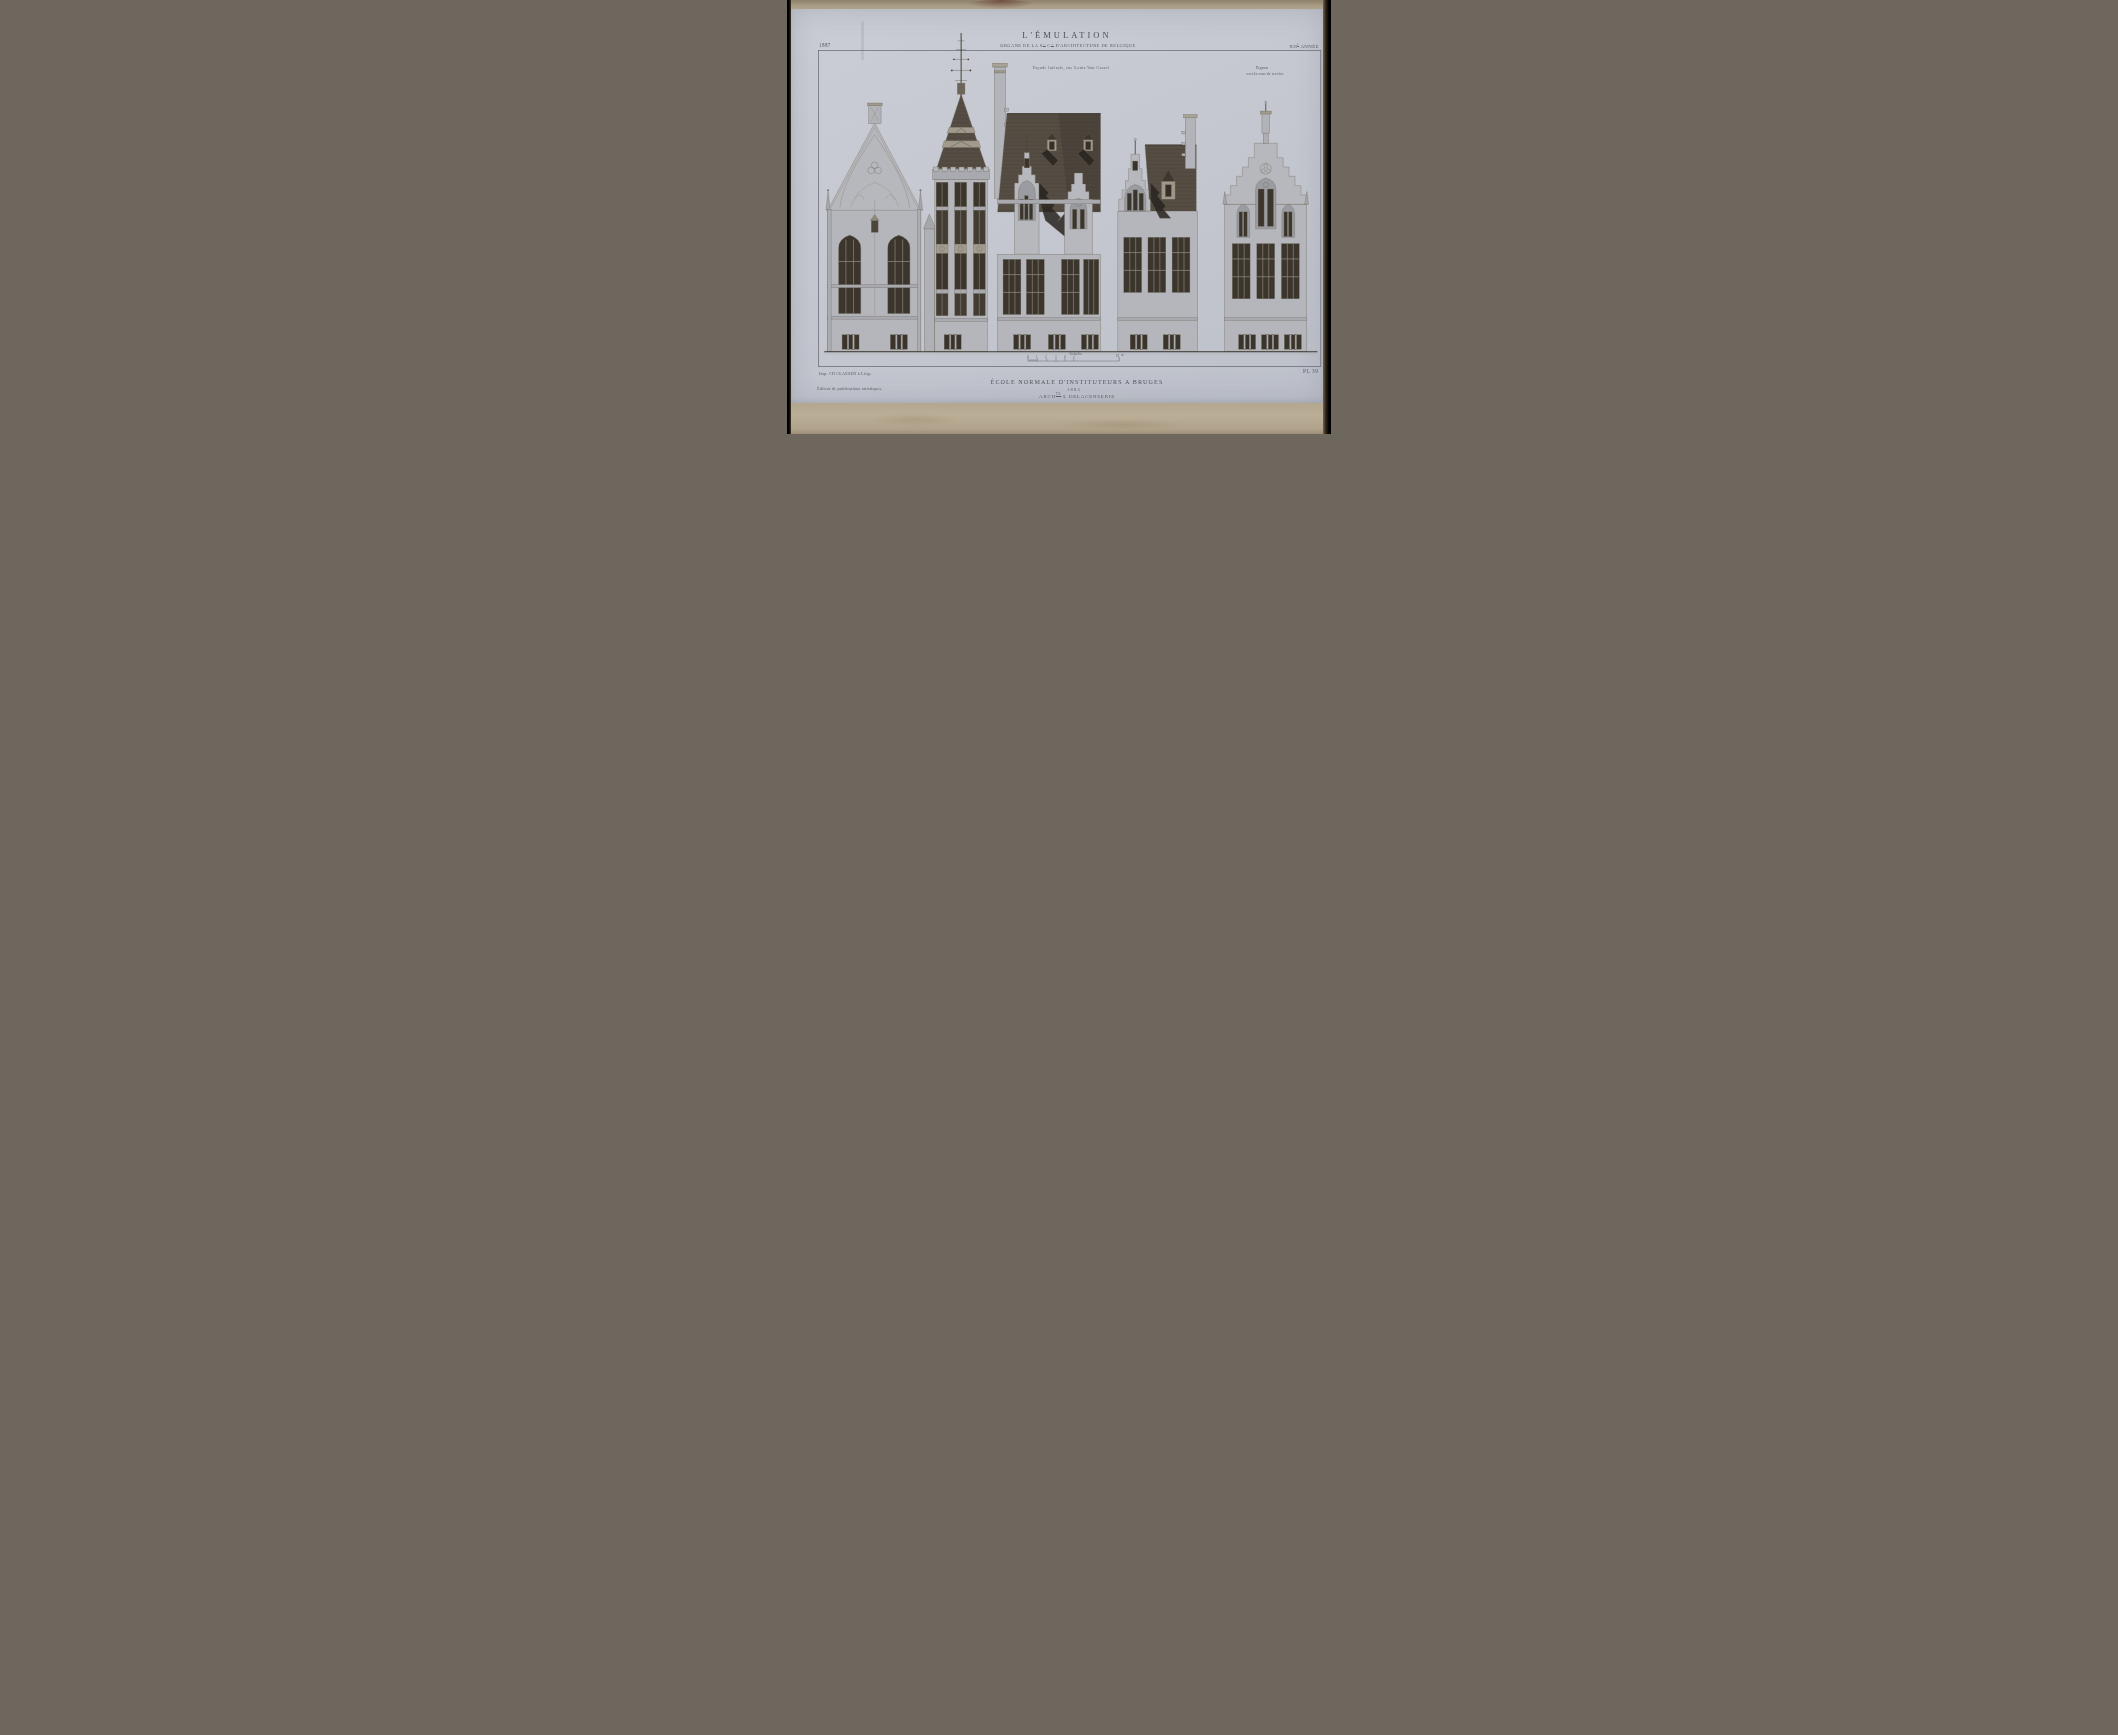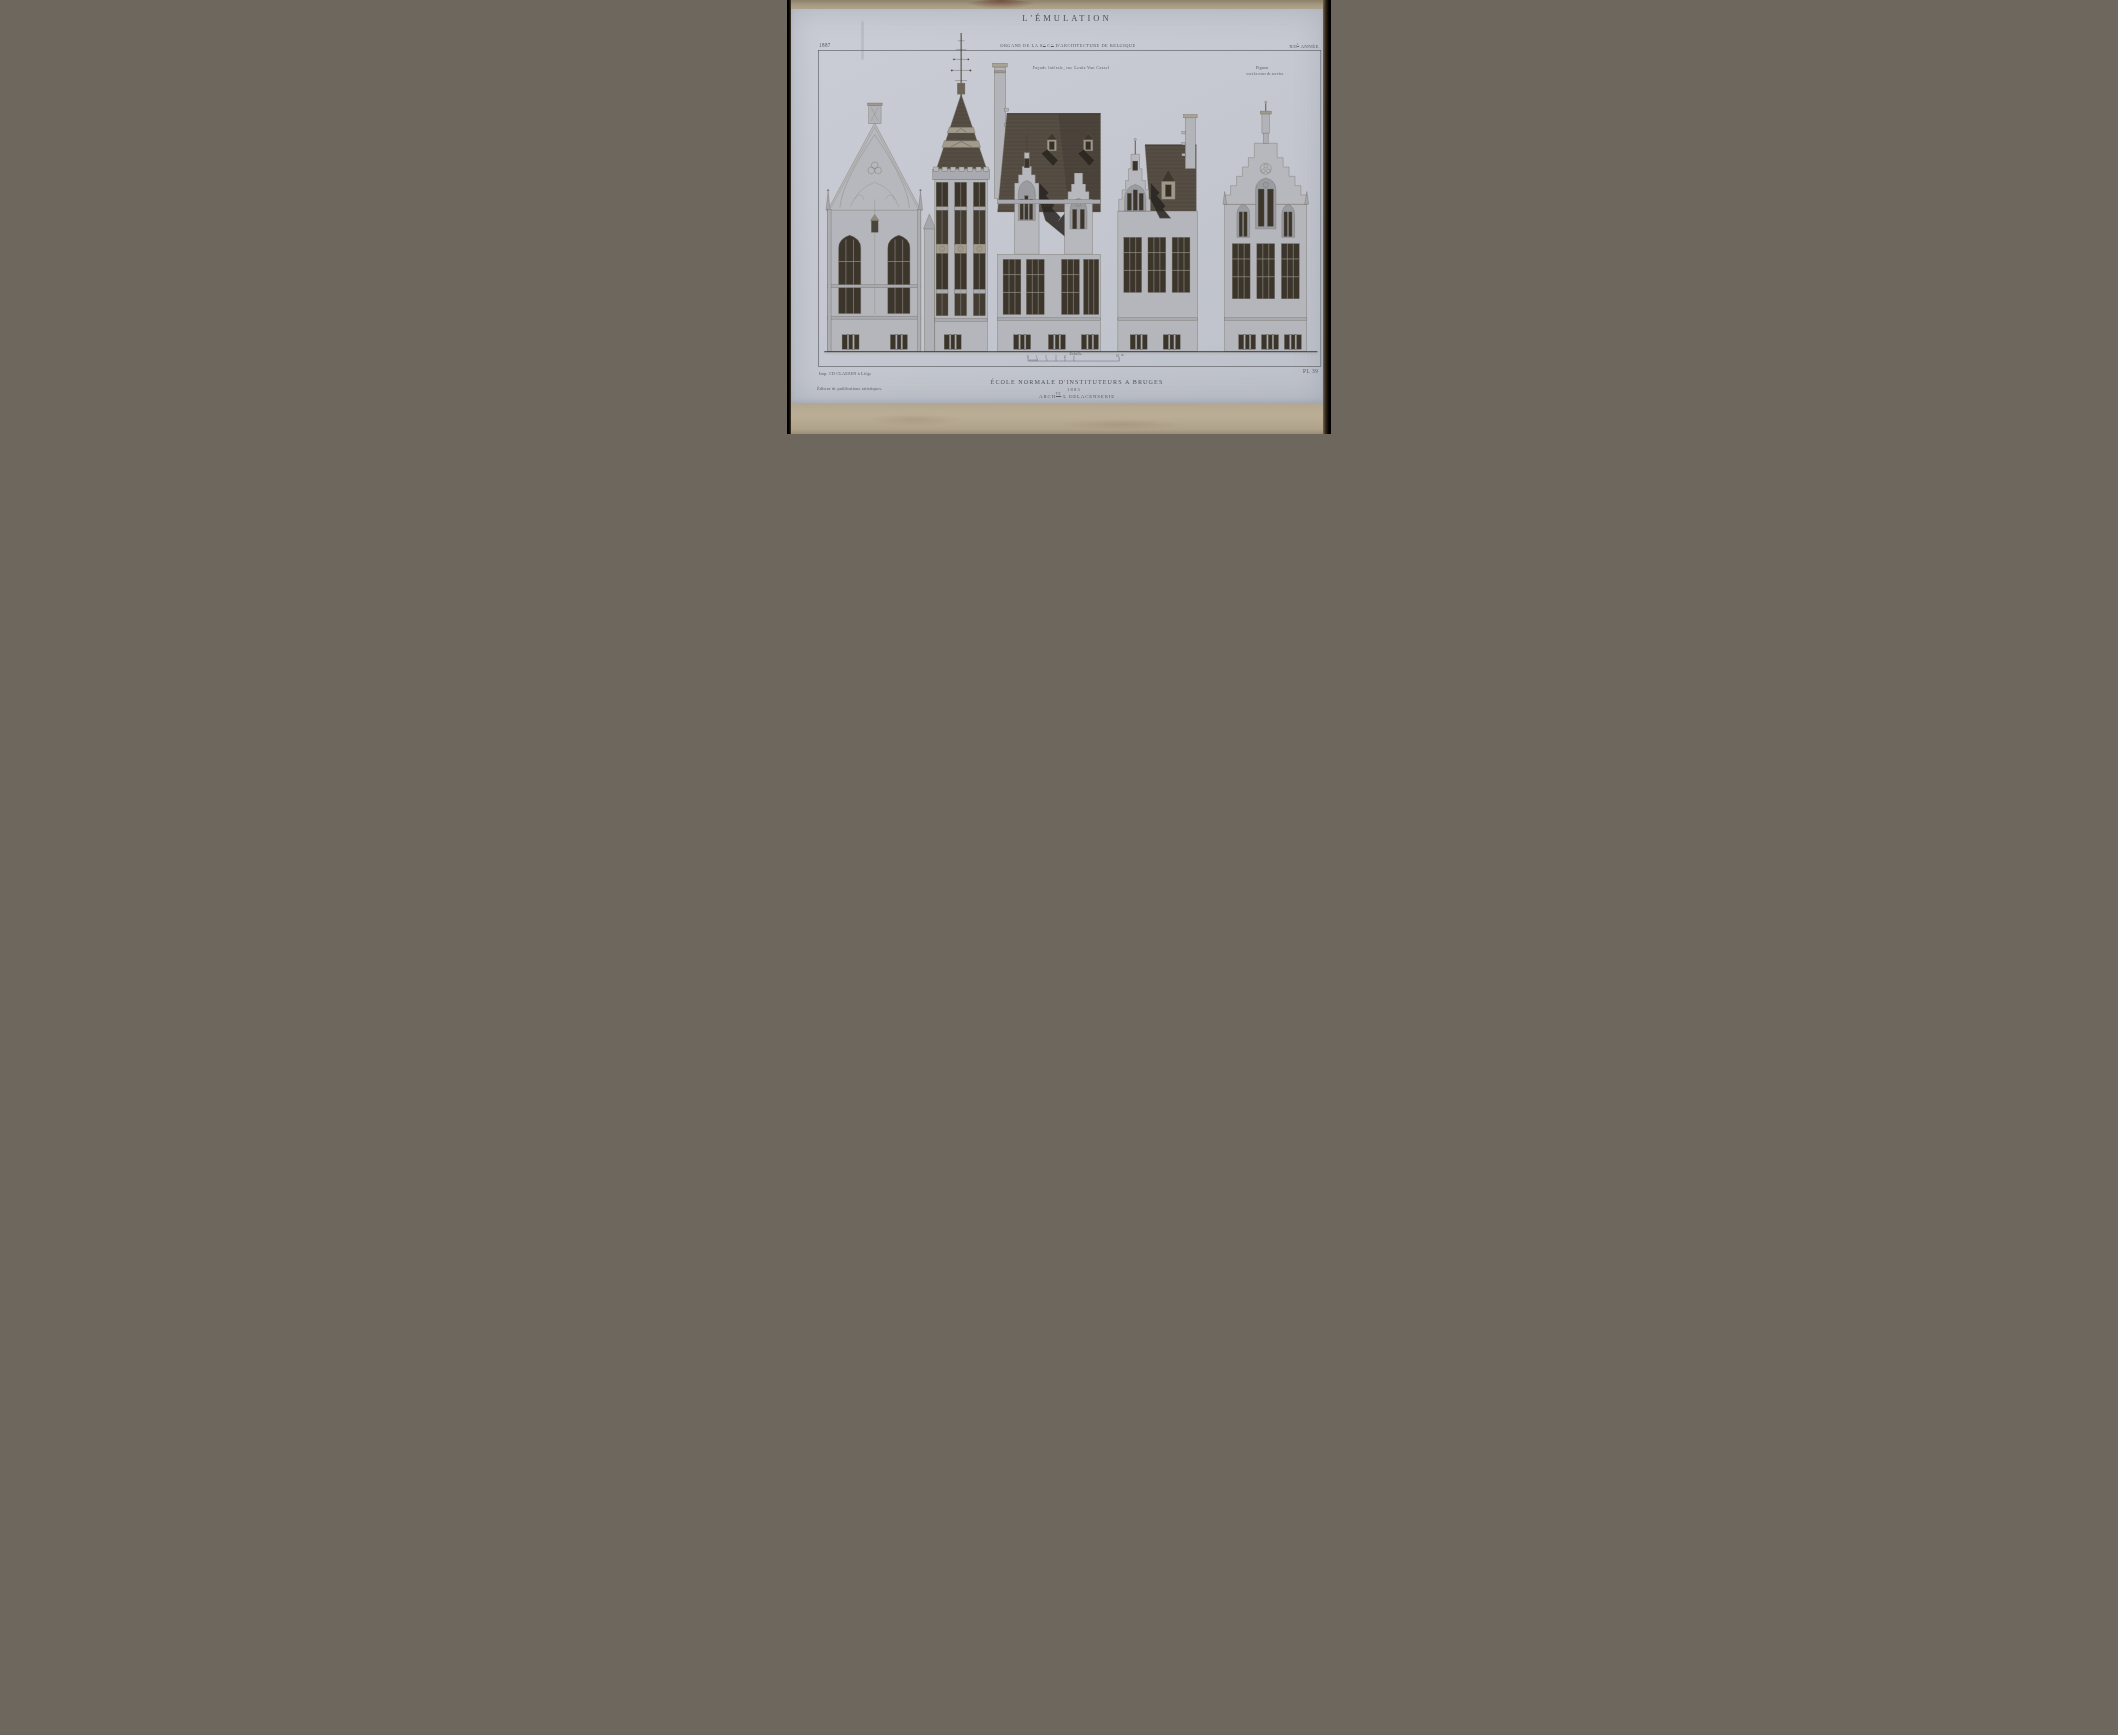--- a/index.html
+++ b/index.html
@@ -24,21 +24,21 @@
   .paper{position:absolute;left:3.8px;top:9.3px;width:533px;height:394px;
          background:linear-gradient(155deg,#cacdd5 0%,#c5c8d0 45%,#bdc1ca 100%);
          box-shadow:inset 0 0 30px rgba(88,92,108,.22), inset 0 -1.7px 4.2px rgba(88,92,108,.15);}
   .paper-streak{position:absolute;left:70px;top:12px;width:3px;height:39px;
          background:rgba(115,105,95,.14);border-radius:1.7px;}
   svg.drawing{position:absolute;left:0;top:0;width:544px;height:434px;z-index:2;pointer-events:none;}
   
   .txt{position:absolute;z-index:3;color:#585962;white-space:nowrap;}
   .ctr{transform:translateX(-50%);}
   .t-year{left:32px;top:42px;font-size:5.1px;letter-spacing:0.4px;}
-  .t-title{left:280px;top:13px;font-size:8.5px;letter-spacing:3px;color:#4e4f58;}
+  .t-title{left:280px;top:30px;font-size:8.5px;letter-spacing:3px;color:#4e4f58;}
   .t-subtitle{left:281px;top:42px;font-size:4.4px;letter-spacing:0.5px;}
   .t-annee{right:12px;top:42px;font-size:4.9px;letter-spacing:0.4px;}
   .t-facade{left:284px;top:65px;font-size:4.4px;letter-spacing:0.3px;color:#616269;}
   .t-pignon1{left:475px;top:65px;font-size:4.4px;color:#616269;}
   .t-pignon2{left:478px;top:71px;font-size:4.2px;color:#616269;}
   .t-echelle{left:289px;top:351px;font-size:4px;color:#616269;}
   .t-tick{font-size:3px;font-style:italic;color:#5c5d64;}
   .t-munit{left:334px;top:353px;font-size:3.4px;font-style:italic;}
   .t-imp{left:32px;top:371px;font-size:4.2px;letter-spacing:0.2px;}
   .t-editeur{left:30px;top:386px;font-size:4.2px;letter-spacing:0.2px;}

